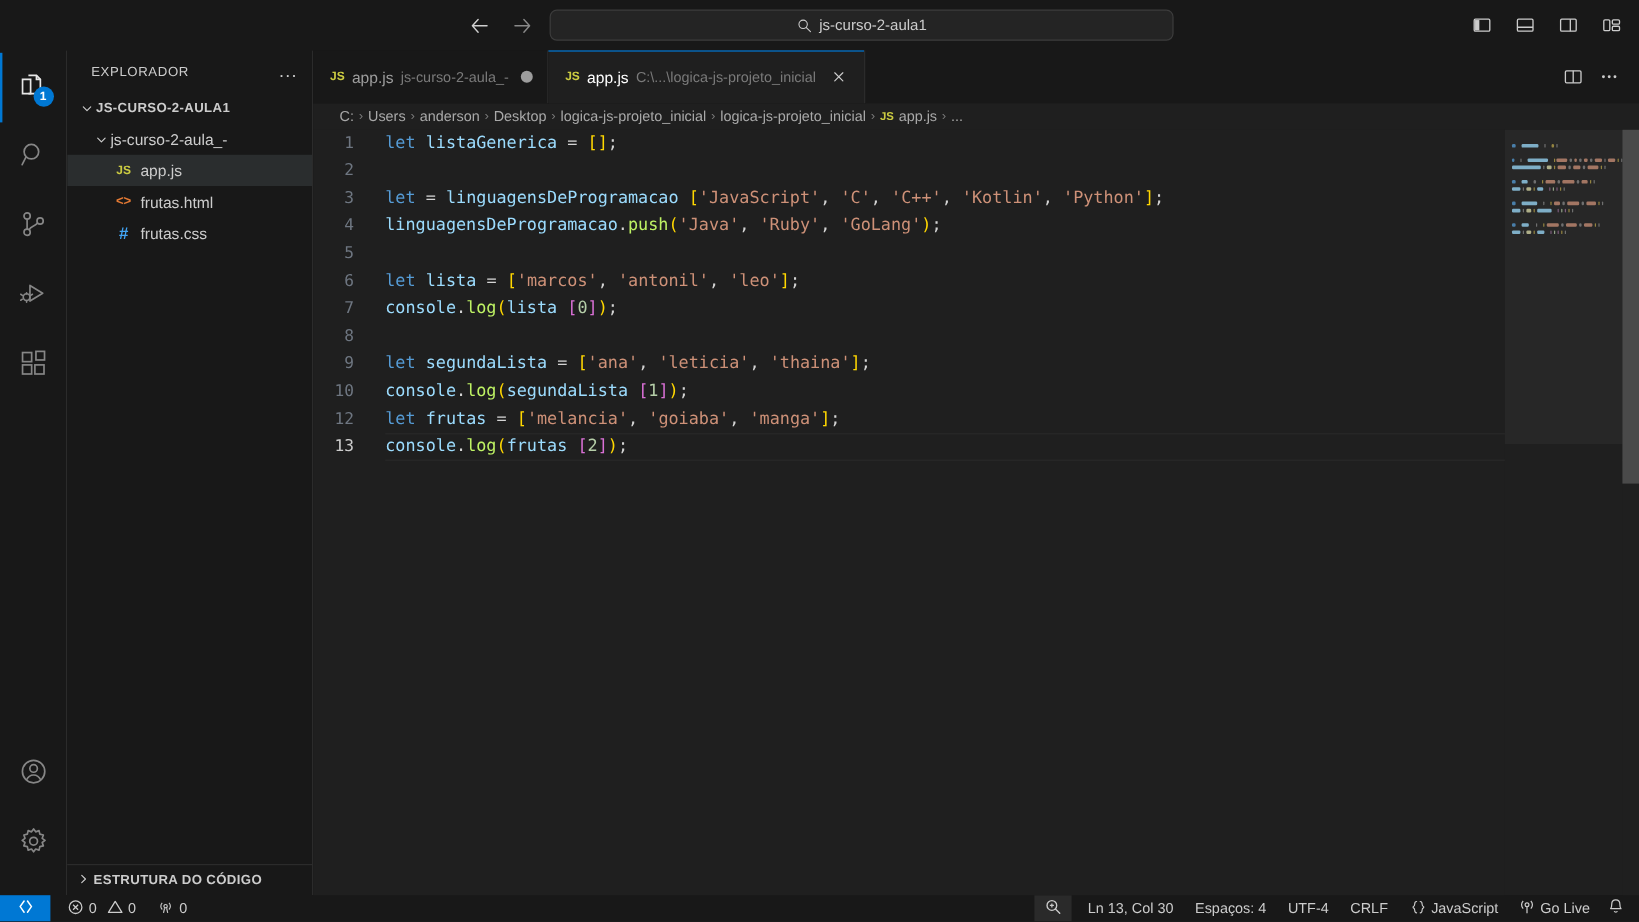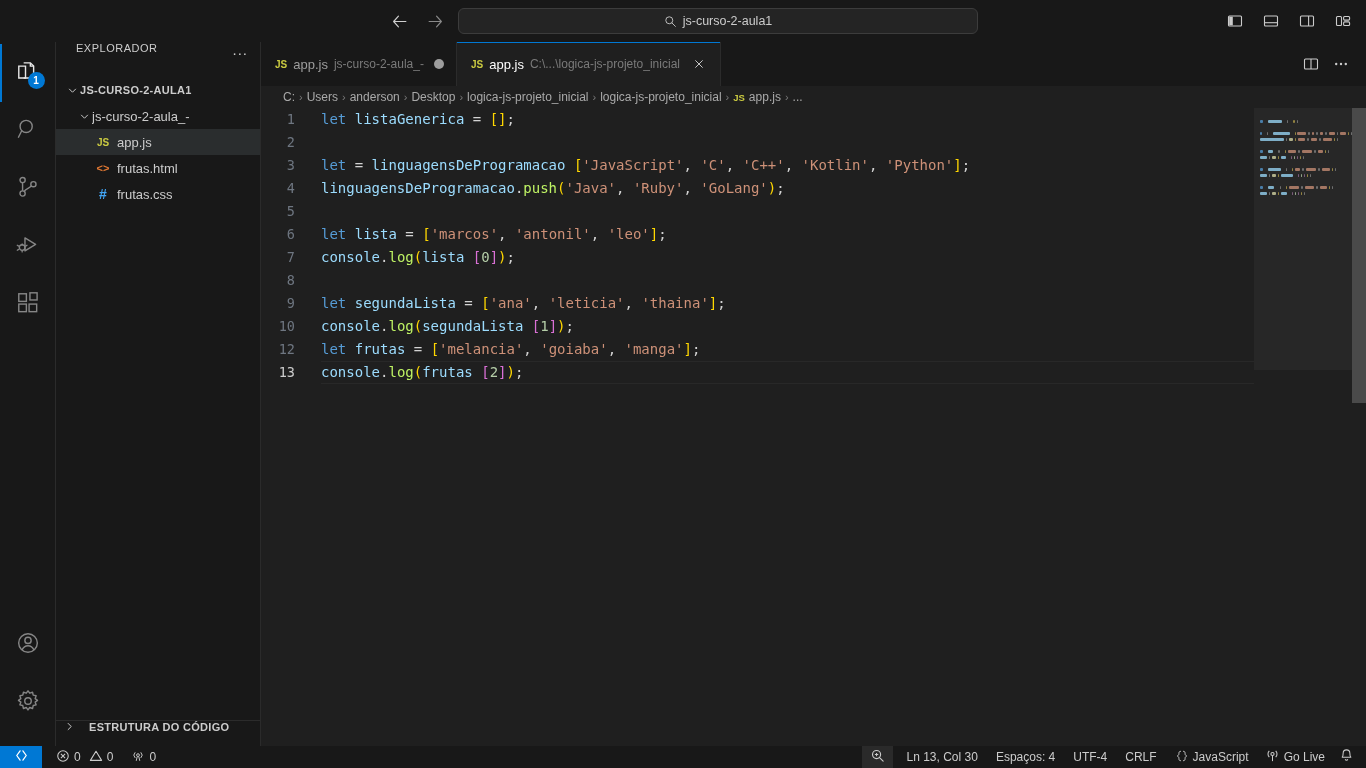--- a/index.html
+++ b/index.html
@@ -55,21 +55,21 @@
     background: #0078d4; color: #ffffff; font-size: 10px; font-weight: 600;
     display: flex; align-items: center; justify-content: center; line-height: 1;
   }
 
   
   .sidebar {
     width: 205px; flex: 0 0 205px; background: #181818;
     display: flex; flex-direction: column; border-right: 1px solid #2b2b2b;
   }
   .sb-header {
-    height: 35px; flex: 0 0 35px; display: flex; 
+    height: 35px; flex: 0 0 35px; display: flex; align-items: center;
     padding: 0 12px 0 20px; justify-content: space-between;
   }
   .sb-title { font-size: 11px; letter-spacing: .5px; color: #cccccc; }
   .sb-dots { color: #cccccc; font-size: 15px; letter-spacing: 1px; cursor: pointer; line-height: 1; }
   .tree { flex: 1 1 auto; overflow: hidden; font-size: 13px; }
   .row {
     height: 26px; display: flex; align-items: center; cursor: pointer;
     white-space: nowrap; position: relative; color: #cccccc;
   }
   .row.selected { background: #2a2d2e; }
@@ -79,21 +79,21 @@
   }
   .row .fname { overflow: hidden; text-overflow: ellipsis; }
   .row.root { font-weight: bold; font-size: 11px; letter-spacing: .3px; padding-left: 8px; }
   .row.lvl1 { padding-left: 20px; }
   .row.lvl2 { padding-left: 38px; }
   .ficon { width: 18px; flex: 0 0 18px; font-size: 11px; font-weight: bold; display: flex; align-items: center; justify-content: center; margin-right: 5px; }
   .ficon.js { color: #cbcb41; font-size: 10px; }
   .ficon.html { color: #e37933; }
   .ficon.css { color: #42a5f5; font-size: 14px; }
   .sb-section {
-    height: 26px; display: flex; align-items: flex-start; padding-left: 8px; gap: 14px;
+    height: 26px; display: flex; align-items: center; padding-left: 8px; gap: 3px;
     border-top: 1px solid #2b2b2b; font-size: 11px; font-weight: bold; letter-spacing: .3px;
     cursor: pointer; color: #cccccc;
   }
 
   
   .editorarea { flex: 1 1 auto; display: flex; flex-direction: column; min-width: 0; background: #1f1f1f; }
   .tabbar { height: 44px; flex: 0 0 44px; background: #181818; display: flex; align-items: stretch; }
   .tabs { display: flex; align-items: stretch; }
   .tab {
     display: flex; align-items: center; gap: 6px; padding: 0 12px 0 14px;

